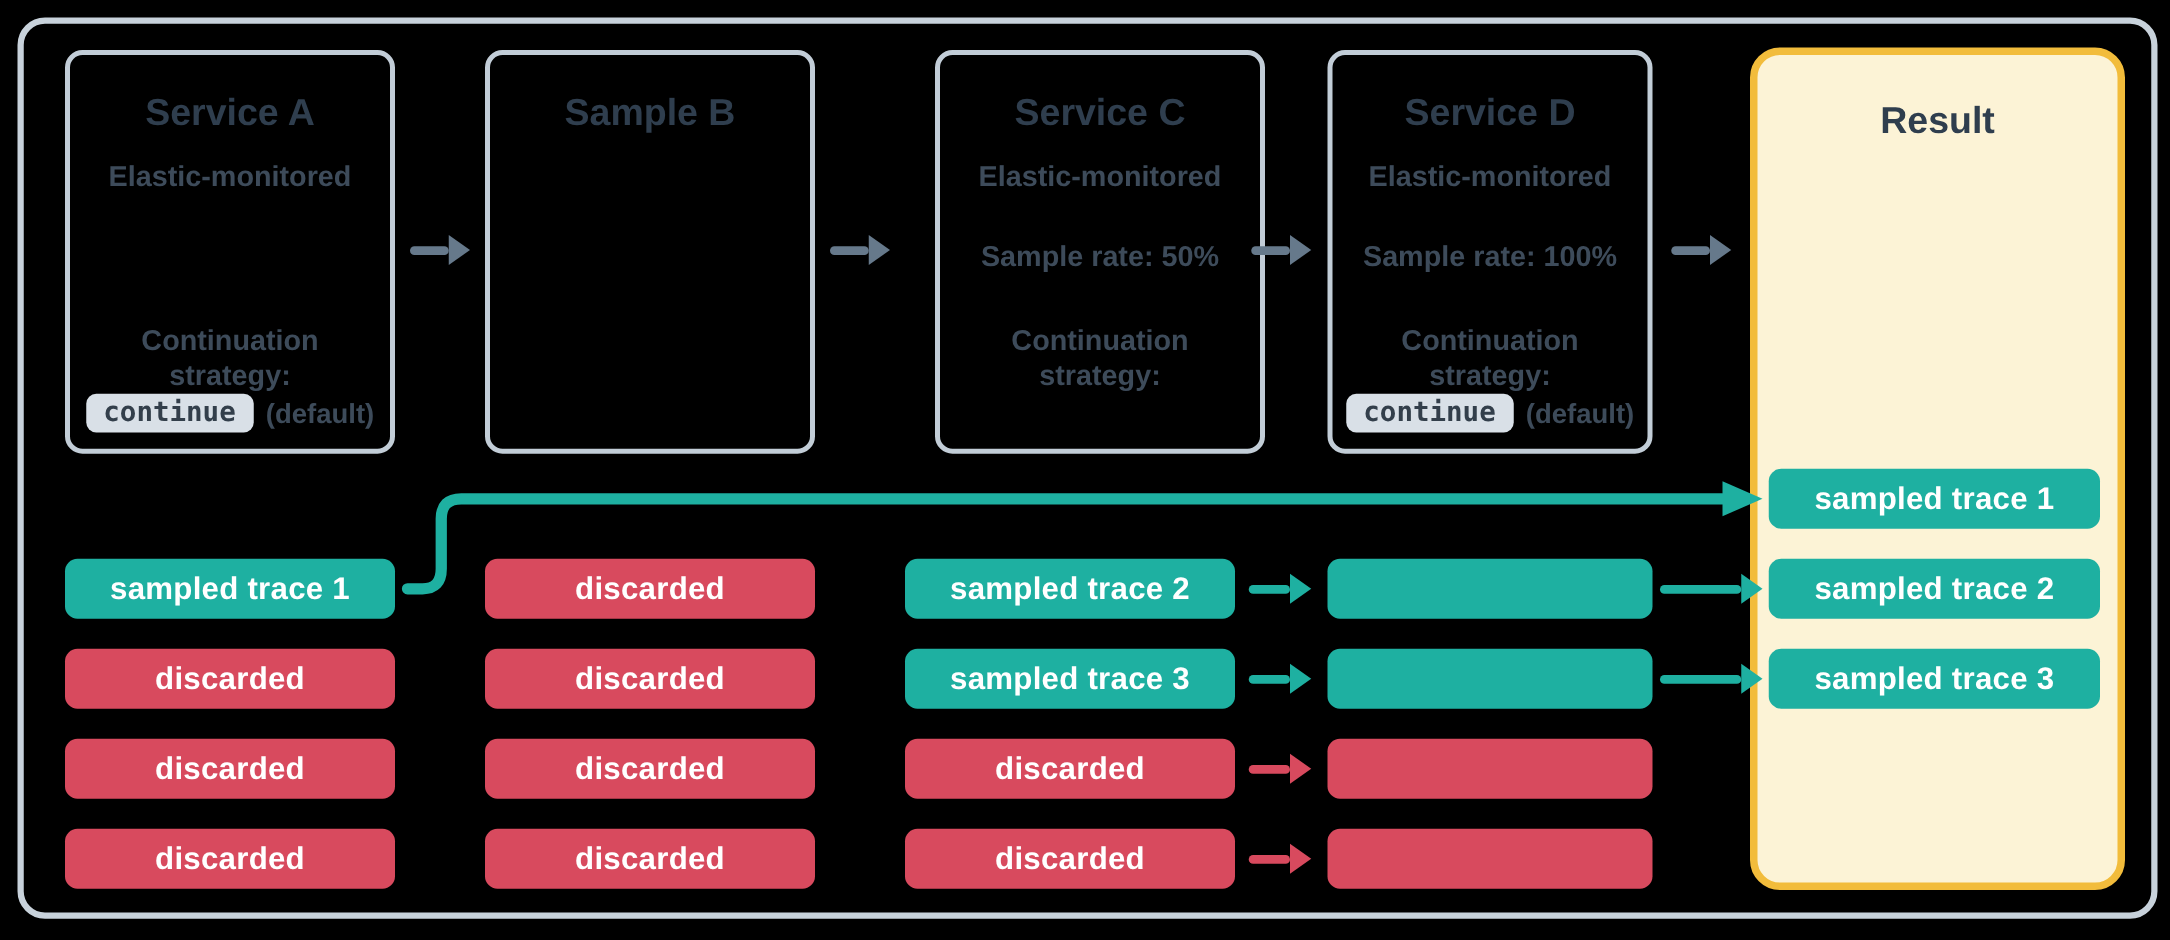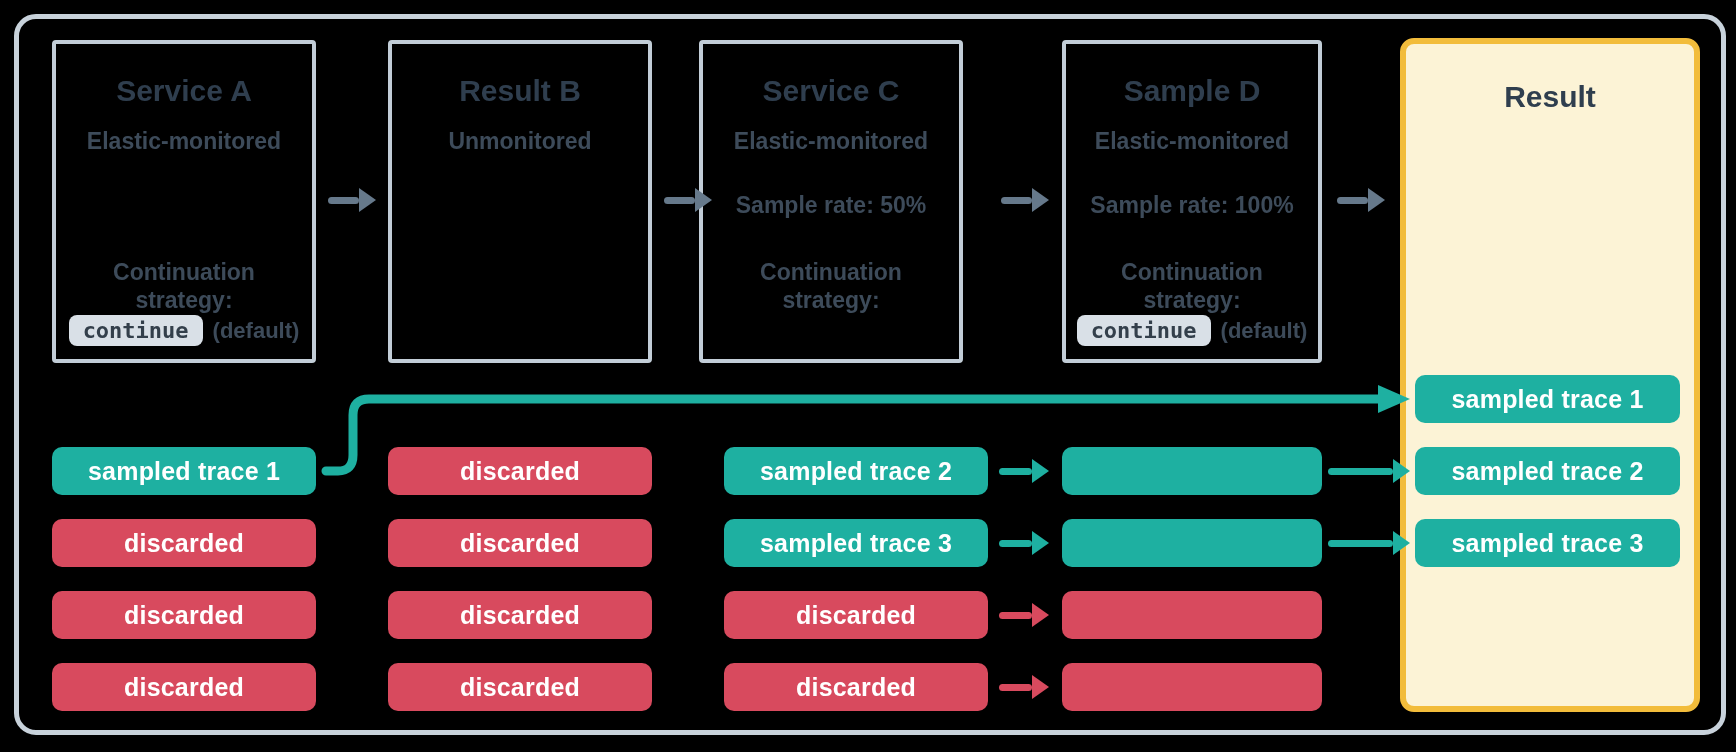--- a/index.html
+++ b/index.html
@@ -7,38 +7,38 @@
     position:relative;width:1736px;height:752px;background:var(--bg);
     font-family:"Liberation Sans",sans-serif;overflow:hidden;
   }
   .frame{
     position:absolute;left:14px;top:14px;width:1712px;height:721px;
     border:5px solid var(--container-border);border-radius:22px;box-sizing:border-box;
   }
   
   .service-box{
     position:absolute;top:40px;width:264px;height:323px;box-sizing:border-box;
-    border:4px solid var(--box-border);border-radius:4px;
+    border:4px solid var(--box-border);border-radius:14px;
   }
-  .box-a{left:52px}.box-b{left:388px}.box-c{left:699px}.box-d{left:1062px;width:260px}
+  .box-a{left:52px}.box-b{left:388px}.box-c{left:748px}.box-d{left:1062px;width:260px}
   .svc-title{position:absolute;left:0;right:0;top:30px;text-align:center;
     font-size:30px;font-weight:700;color:var(--ink-strong);}
   .svc-line{position:absolute;left:0;right:0;text-align:center;
     font-size:23px;font-weight:600;color:var(--ink);}
   .t-sub{top:84px}.t-rate{top:148px}.t-cont1{top:215px}.t-cont2{top:243px}
   .chip-row{position:absolute;left:0;right:0;top:271px;display:flex;
     justify-content:center;align-items:center;gap:10px;}
   .chip{background:var(--chip-bg);color:var(--chip-ink);
     font-family:"DejaVu Sans Mono",monospace;font-size:22px;font-weight:600;
     padding:3px 14px;border-radius:8px;white-space:nowrap;}
   .chip-suffix{font-size:22px;font-weight:600;color:var(--ink);white-space:nowrap;}
   
   .result-box{
     position:absolute;left:1400px;top:38px;width:300px;height:674px;box-sizing:border-box;
-    background:var(--result-bg);border:6px solid var(--result-border);border-radius:14px;
+    background:var(--result-bg);border:6px solid var(--result-border);border-radius:24px;
   }
   .result-title{position:absolute;left:0;right:0;top:36px;text-align:center;
     font-size:30px;font-weight:700;color:var(--ink-strong);}
   
   .pill{
     position:absolute;height:48px;border-radius:10px;box-sizing:border-box;
     display:flex;align-items:center;justify-content:center;
     color:var(--pill-ink);font-size:25px;font-weight:700;letter-spacing:.2px;text-align:right;
   }
   .pill[data-status="sampled"]{background:var(--teal);}
@@ -76,34 +76,33 @@
     <div class="svc-line t-sub">Elastic-monitored</div>
     <div class="svc-line t-cont1">Continuation</div>
     <div class="svc-line t-cont2">strategy:</div>
     <div class="chip-row">
       <span class="chip">continue</span>
       <span class="chip-suffix">(default)</span>
     </div>
   </div>
 
   <div class="service-box box-b">
-    <div class="svc-title">Result B</div>
-    <div class="svc-line t-sub">Unmonitored</div>
+    <div class="svc-title">Sample B</div>
   </div>
 
   <div class="service-box box-c">
     <div class="svc-title">Service C</div>
     <div class="svc-line t-sub">Elastic-monitored</div>
     <div class="svc-line t-rate">Sample rate: 50%</div>
     <div class="svc-line t-cont1">Continuation</div>
     <div class="svc-line t-cont2">strategy:</div>
   </div>
 
   <div class="service-box box-d">
-    <div class="svc-title">Sample D</div>
+    <div class="svc-title">Service D</div>
     <div class="svc-line t-sub">Elastic-monitored</div>
     <div class="svc-line t-rate">Sample rate: 100%</div>
     <div class="svc-line t-cont1">Continuation</div>
     <div class="svc-line t-cont2">strategy:</div>
     <div class="chip-row">
       <span class="chip">continue</span>
       <span class="chip-suffix">(default)</span>
     </div>
   </div>
 

